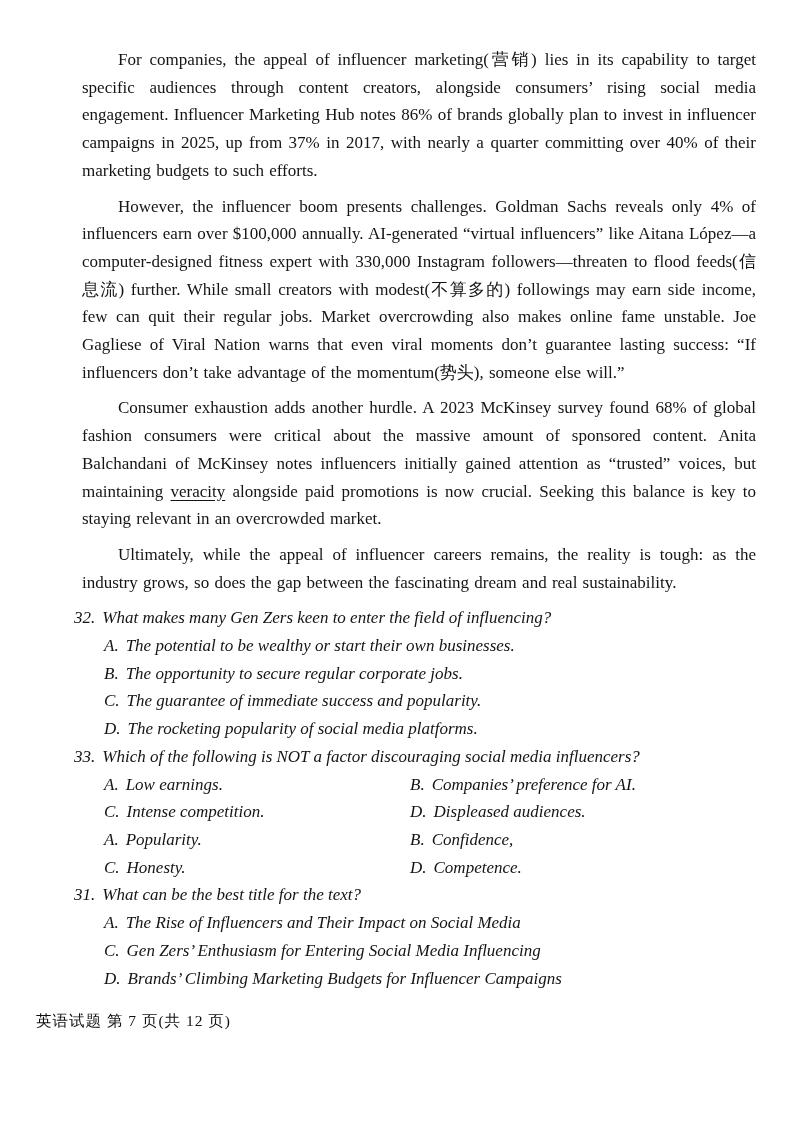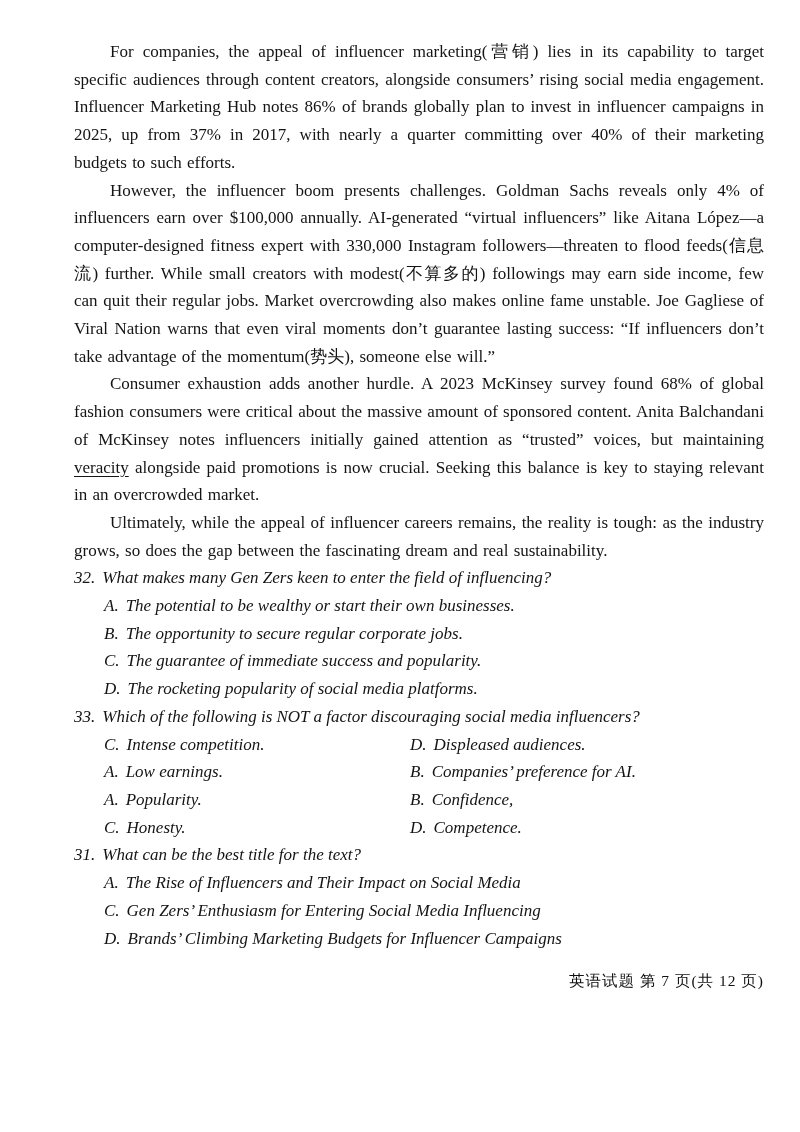--- a/index.html
+++ b/index.html
@@ -18,21 +18,21 @@
   }
   .page {
     box-sizing: border-box;
     width: 800px;
     height: 1132px;
     padding: 38px 36px 0 74px;
     position: relative;
   }
   
   .passage p {
-    margin: 0;
+    margin: 8px;
     text-align: justify;
     text-indent: 36px;
     word-spacing: 1px;
   }
   .u {
     text-decoration: underline;
     text-underline-offset: 3px;
   }
   
   .question { margin: 0; font-style: italic; }
@@ -51,21 +51,21 @@
     padding-left: 30px;
     box-sizing: border-box;
   }
   .opt-row .opt.second {
     flex: 1;
   }
   
   .footer {
     margin-top: 15px;
     margin-left: -38px; 
-    text-align: right;
+    text-align: left;
     font-size: 15.5px;
     letter-spacing: 1px;
     color: #101010;
   }
 </style>
 </head>
 <body>
 
 <div class="page">
 
@@ -86,26 +86,26 @@
       <div class="opt"><span class="opt-label">C.</span><span>The guarantee of immediate success and popularity.</span></div>
       <div class="opt"><span class="opt-label">D.</span><span>The rocketing popularity of social media platforms.</span></div>
     </div>
   </div>
 
   <div class="question">
     <div class="q-line">
       <span class="q-num">33.</span><span>Which of the following is NOT a factor discouraging social media influencers?</span>
     </div>
     <div class="opt-row">
+      <div class="opt first"><span class="opt-label">A.</span><span>Low earnings.</span></div>
+      <div class="opt second"><span class="opt-label">B.</span><span>Companies’ preference for AI.</span></div>
+    </div>
+    <div class="opt-row">
       <div class="opt first"><span class="opt-label">C.</span><span>Intense competition.</span></div>
       <div class="opt second"><span class="opt-label">D.</span><span>Displeased audiences.</span></div>
-    </div>
-    <div class="opt-row">
-      <div class="opt first"><span class="opt-label">A.</span><span>Low earnings.</span></div>
-      <div class="opt second"><span class="opt-label">B.</span><span>Companies’ preference for AI.</span></div>
     </div>
   </div>
 
   <div class="question">
     <div class="opt-row">
       <div class="opt first"><span class="opt-label">A.</span><span>Popularity.</span></div>
       <div class="opt second"><span class="opt-label">B.</span><span>Confidence,</span></div>
     </div>
     <div class="opt-row">
       <div class="opt first"><span class="opt-label">C.</span><span>Honesty.</span></div>

